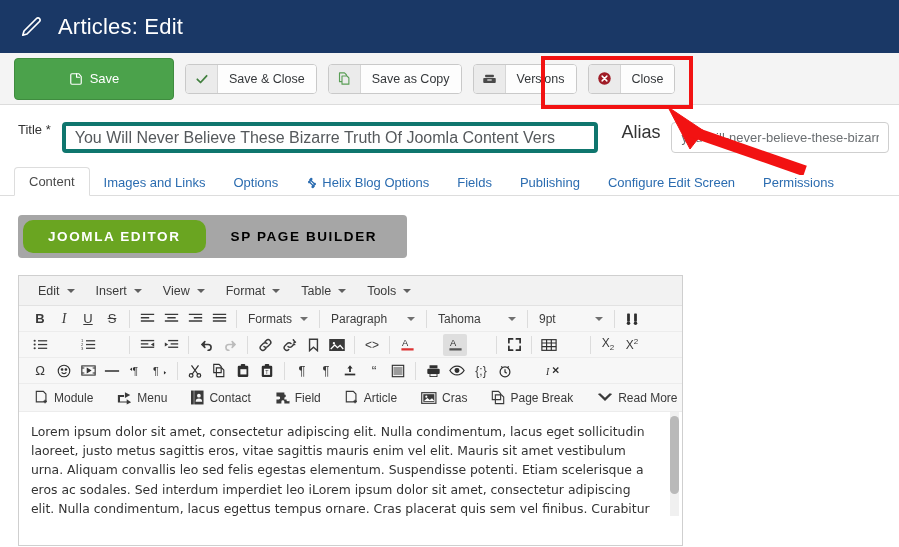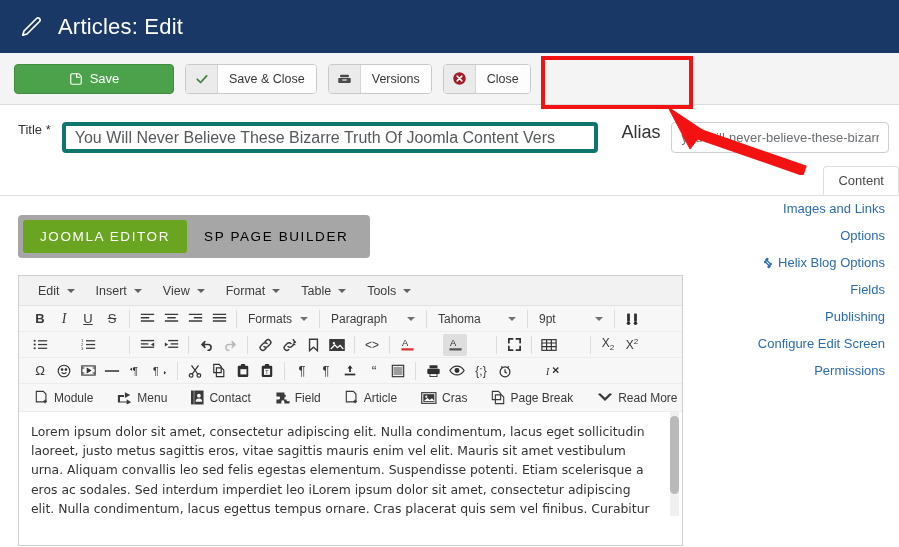--- a/index.html
+++ b/index.html
@@ -59,21 +59,21 @@
   }
   .btn-group .label-cell {
     padding: 0 11px;
     display: flex; align-items: center;
     font-size: 12.5px;
     color: #35383b;
     background: #fdfdfd;
     white-space: nowrap;
   }
   .btn-save {
-    height: 30px;
+    height: 42px;
     min-width: 160px;
     background: #4ba24b;
     border: 1px solid #3f8c3f;
     border-radius: 4px;
     color: #fff;
     display: flex;
     align-items: center;
     justify-content: center;
     gap: 7px;
     font-size: 13px;
@@ -139,21 +139,20 @@
     outline: none;
   }
 
   
   .tabs {
     display: flex;
     align-items: flex-end;
     padding-left: 14px;
     border-bottom: 1px solid #dddddd;
     height: 31px;
-    flex-direction: column;
   }
   .tab {
     font-size: 13px;
     color: #2b6cb0;
     padding: 7px 14px;
     line-height: 1;
     white-space: nowrap;
     position: relative;
     top: 1px;
     display: flex;
@@ -173,24 +172,24 @@
   .editor-switch-wrap { padding: 19px 0 0 18px; }
   .editor-switch {
     display: inline-flex;
     background: #a6a6a6;
     border-radius: 4px;
     padding: 5px;
     gap: 0;
   }
   .switch-btn {
     font-size: 13.5px;
-    font-weight: normal;
+    font-weight: bold;
     letter-spacing: 1.6px;
-    padding: 9px 17px;
-    border-radius: 3px;
+    padding: 9px 25px;
+    border-radius: 10px;
     color: #ffffff;
     white-space: nowrap;
   }
   .switch-btn.on { background: #6aa521; }
   .switch-btn.off { color: #000000; }
 
   
   .mce {
     margin: 17px 0 0 18px;
     width: 665px;
@@ -332,20 +331,29 @@
   <div class="btn-group">
     <div class="icon-cell">
       <svg width="14" height="14" viewBox="0 0 24 24" fill="none" stroke="#42803f" stroke-width="3" stroke-linecap="round" stroke-linejoin="round">
           <path d="M4 12.5l5.5 5.5L20 6.5"></path>
         </svg>
     </div>
     <div class="label-cell">Save &amp; Close</div>
   </div>
 
 
+  <div class="btn-group">
+    <div class="icon-cell">
+      <svg width="15" height="15" viewBox="0 0 24 24" fill="none" stroke="#5a9e56" stroke-width="1.8" stroke-linejoin="round">
+        <path d="M4 3h8l3 3v11H4z"></path>
+          <path d="M8 8h8l3 3v10H8z" fill="#ebebeb"></path>
+      </svg>
+    </div>
+    <div class="label-cell">Save as Copy</div>
+  </div>
 
   <div class="btn-group">
     <div class="icon-cell">
       <svg width="15" height="13" viewBox="0 0 24 20" fill="#4a4a4a">
         <rect x="2" y="9" width="20" height="8" rx="1.4"></rect>
         <rect x="5" y="4" width="14" height="4" rx="1.2"></rect>
         <rect x="8.5" y="11.4" width="7" height="2" fill="#ebebeb"></rect>
       </svg>
     </div>
     <div class="label-cell">Versions</div>

